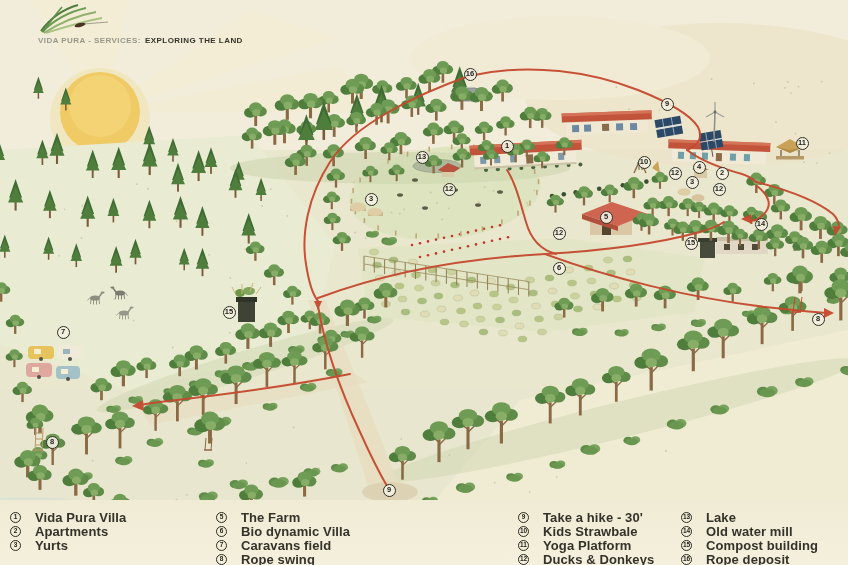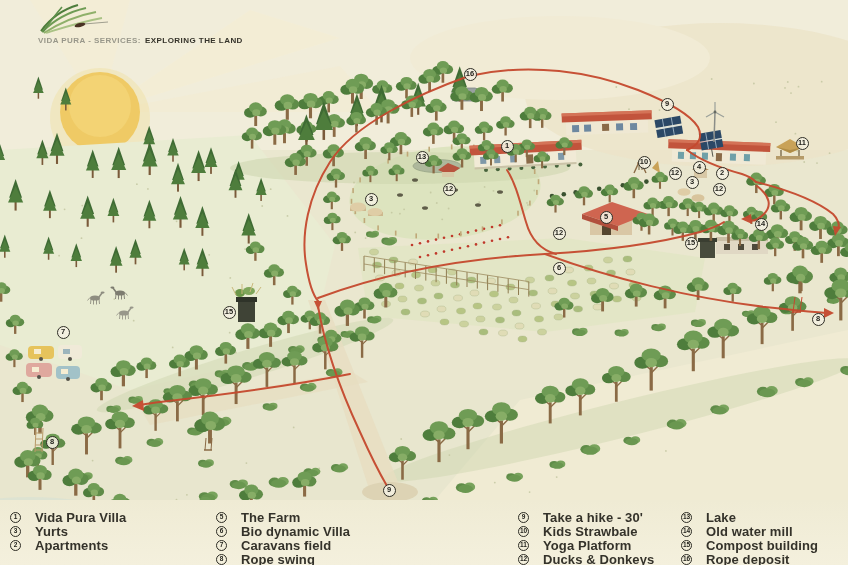--- a/index.html
+++ b/index.html
@@ -838,27 +838,27 @@
 </div>
 
 <div id="legend-bg"></div>
 <div id="legend">
     <div class="legend-col" style="left: 10px;">
       <div class="legend-item">
         <span class="lnum">1</span>
         <span class="llabel">Vida Pura Villa</span>
       </div>
       <div class="legend-item">
+        <span class="lnum">2</span>
+        <span class="llabel">Apartments</span>
+      </div>
+      <div class="legend-item">
         <span class="lnum">3</span>
         <span class="llabel">Yurts</span>
       </div>
-      <div class="legend-item">
-        <span class="lnum">2</span>
-        <span class="llabel">Apartments</span>
-      </div>
     </div>
     <div class="legend-col" style="left: 216px;">
       <div class="legend-item">
         <span class="lnum">5</span>
         <span class="llabel">The Farm</span>
       </div>
       <div class="legend-item">
         <span class="lnum">6</span>
         <span class="llabel">Bio dynamic Villa</span>
       </div>

